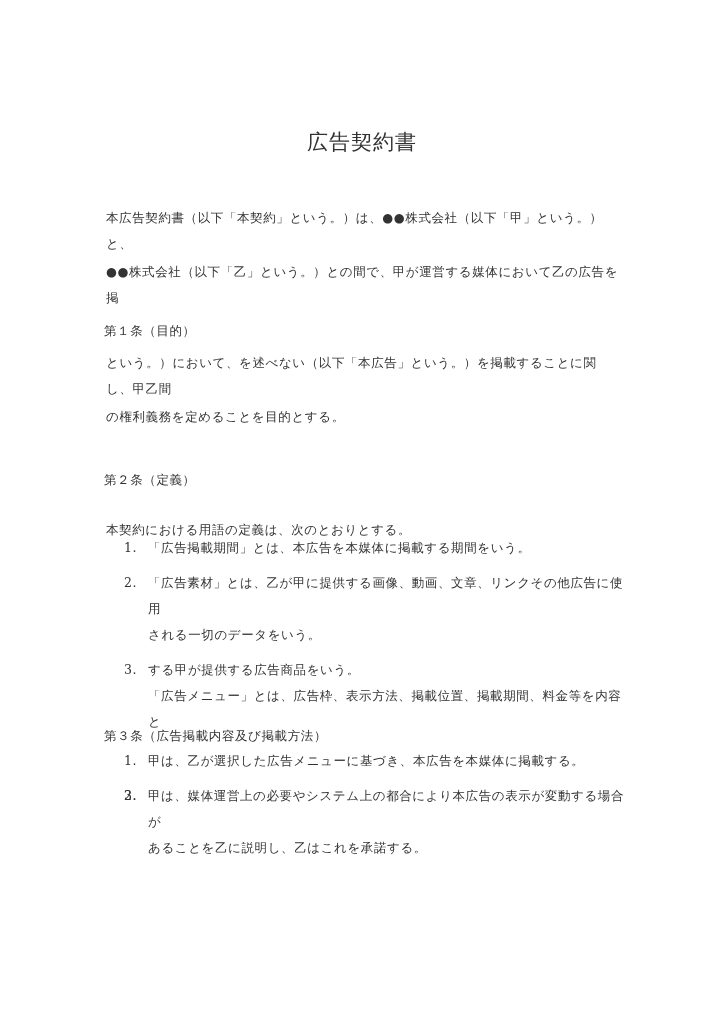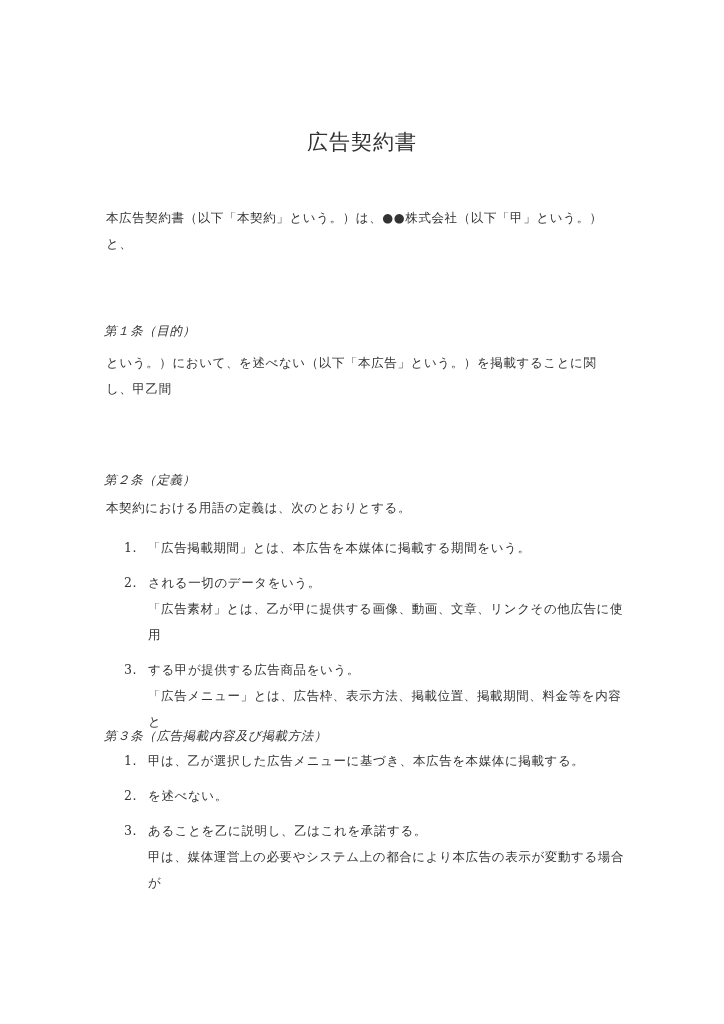--- a/index.html
+++ b/index.html
@@ -4,72 +4,73 @@
 <style>
   html, body { margin: 0; padding: 0; background: #ffffff; }
   body { width: 724px; height: 1024px; position: relative; overflow: hidden;
          font-family: "DejaVu Serif", "Liberation Serif", serif; color: #333333; }
   .page { position: absolute; left: 0; top: 0; width: 724px; height: 1024px; }
   .title { position: absolute; left: 0; width: 724px; top: 128px; text-align: center;
            font-size: 21px; letter-spacing: 1px; color: #333; }
   .para { position: absolute; left: 104px; width: 520px; font-size: 12.5px; line-height: 26px;
           letter-spacing: 0.6px; color: #333; }
   .para p { margin: 2px; }
-  .heading { position: absolute; left: 104px; font-size: 12.5px; letter-spacing: 0.6px; color: #333; font-style: italic; }
+  .heading { position: absolute; left: 104px; font-size: 12.5px; letter-spacing: 0.6px; color: #333; }
   .list { position: absolute; left: 124px; width: 505px; font-size: 12.5px; letter-spacing: 0.6px; color: #333; }
   .item { position: relative; padding-left: 24px; line-height: 26px; margin-bottom: 9px; }
   .item .num { position: absolute; left: 0; top: 0; }
 </style>
 </head>
 <body>
 
 <div class="page">
 
   <div class="title">広告契約書</div>
 
   <div class="para" style="top:203px;">
     <p>本広告契約書（以下「本契約」という。）は、●●株式会社（以下「甲」という。）と、</p>
+    <p>●●株式会社（以下「乙」という。）との間で、甲が運営する媒体において乙の広告を掲</p>
   </div>
 
   <div class="heading" style="top:323px;">第１条（目的）</div>
   <div class="para" style="top:348px;">
     <p>という。）において、を述べない（以下「本広告」という。）を掲載することに関し、甲乙間</p>
+    <p>の権利義務を定めることを目的とする。</p>
   </div>
 
   <div class="heading" style="top:472px;">第２条（定義）</div>
-  <div class="para" style="top:493px;">
+  <div class="para" style="top:515px;">
     <p>本契約における用語の定義は、次のとおりとする。</p>
   </div>
   <div class="list" style="top:535px;">
     <div class="item">
       <span class="num">1.</span>
       <div>「広告掲載期間」とは、本広告を本媒体に掲載する期間をいう。</div>
     </div>
     <div class="item">
       <span class="num">2.</span>
+      <div>「広告素材」とは、乙が甲に提供する画像、動画、文章、リンクその他広告に使用</div>
       <div>される一切のデータをいう。</div>
-      <div>「広告素材」とは、乙が甲に提供する画像、動画、文章、リンクその他広告に使用</div>
     </div>
     <div class="item">
       <span class="num">3.</span>
       <div>する甲が提供する広告商品をいう。</div>
       <div>「広告メニュー」とは、広告枠、表示方法、掲載位置、掲載期間、料金等を内容と</div>
     </div>
   </div>
 
   <div class="heading" style="top:728px;">第３条（広告掲載内容及び掲載方法）</div>
   <div class="list" style="top:748px;">
     <div class="item">
       <span class="num">1.</span>
       <div>甲は、乙が選択した広告メニューに基づき、本広告を本媒体に掲載する。</div>
     </div>
     <div class="item">
       <span class="num">2.</span>
-      <div>を述べない。</div>
     </div>
     <div class="item">
       <span class="num">3.</span>
+      <div>甲は、媒体運営上の必要やシステム上の都合により本広告の表示が変動する場合が</div>
       <div>あることを乙に説明し、乙はこれを承諾する。</div>
-      <div>甲は、媒体運営上の必要やシステム上の都合により本広告の表示が変動する場合が</div>
     </div>
   </div>
 
 </div>
 
 </body></html>

